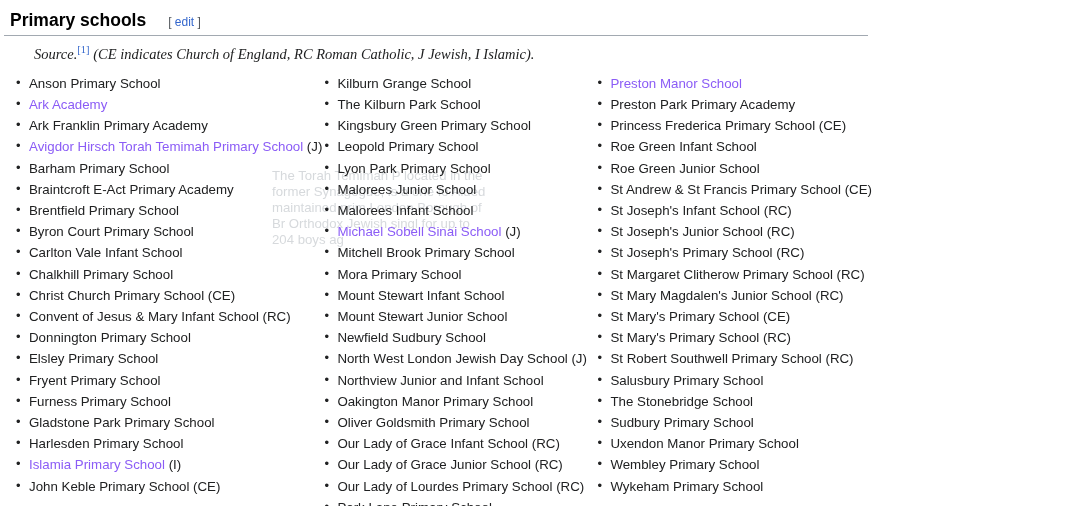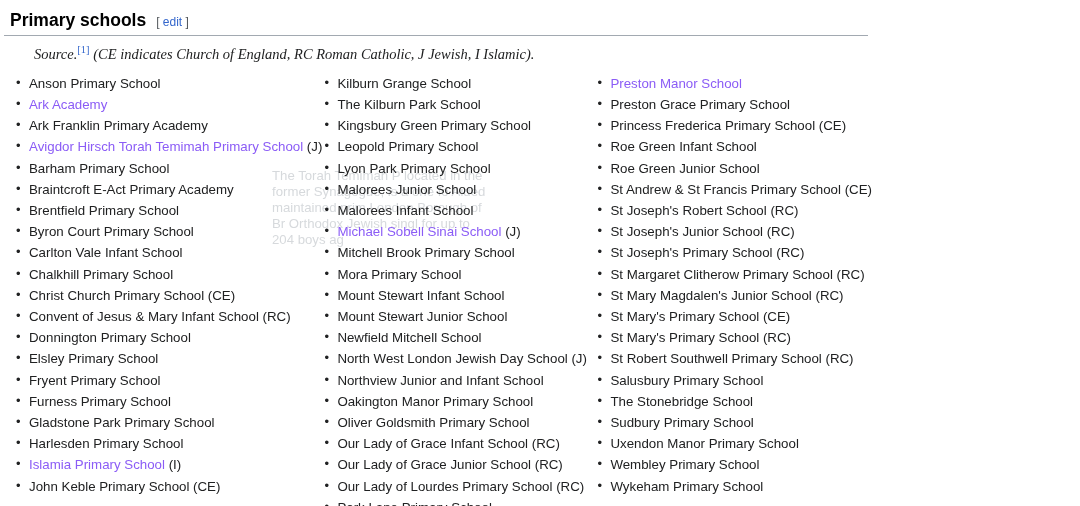--- a/index.html
+++ b/index.html
@@ -33,21 +33,21 @@
   .heading-title {
     font-family: "Liberation Sans", sans-serif;
     font-size: 17.5px;
     font-weight: bold;
     color: #000000;
   }
   .edit-section {
     font-family: "Liberation Sans", sans-serif;
     font-size: 12px;
     color: #54595d;
-    margin-left: 10px;
+    margin-left: 22px;
     white-space: nowrap;
   }
   .edit-bracket { color: #54595d; }
   .edit-link {
     color: #3366cc;
     cursor: pointer;
     text-decoration: none;
   }
   .source-line {
     font-family: "Liberation Serif", serif;
@@ -171,40 +171,40 @@
           <li><span class="plain">Kingsbury Green Primary School</span></li>
           <li><span class="plain">Leopold Primary School</span></li>
           <li><span class="plain">Lyon Park Primary School</span></li>
           <li><span class="plain">Malorees Junior School</span></li>
           <li><span class="plain">Malorees Infant School</span></li>
           <li><span class="link">Michael Sobell Sinai School</span><span class="plain"> (J)</span></li>
           <li><span class="plain">Mitchell Brook Primary School</span></li>
           <li><span class="plain">Mora Primary School</span></li>
           <li><span class="plain">Mount Stewart Infant School</span></li>
           <li><span class="plain">Mount Stewart Junior School</span></li>
-          <li><span class="plain">Newfield Mitchell School</span></li>
+          <li><span class="plain">Newfield Sudbury School</span></li>
           <li><span class="plain">North West London Jewish Day School (J)</span></li>
           <li><span class="plain">Northview Junior and Infant School</span></li>
           <li><span class="plain">Oakington Manor Primary School</span></li>
           <li><span class="plain">Oliver Goldsmith Primary School</span></li>
           <li><span class="plain">Our Lady of Grace Infant School (RC)</span></li>
           <li><span class="plain">Our Lady of Grace Junior School (RC)</span></li>
           <li><span class="plain">Our Lady of Lourdes Primary School (RC)</span></li>
           <li><span class="plain">Park Lane Primary School</span></li>
         </ul>
     </div>
     <div class="col">
       <ul>
           <li><span class="link">Preston Manor School</span></li>
-          <li><span class="plain">Preston Grace Primary School</span></li>
+          <li><span class="plain">Preston Park Primary Academy</span></li>
           <li><span class="plain">Princess Frederica Primary School (CE)</span></li>
           <li><span class="plain">Roe Green Infant School</span></li>
           <li><span class="plain">Roe Green Junior School</span></li>
           <li><span class="plain">St Andrew &amp; St Francis Primary School (CE)</span></li>
-          <li><span class="plain">St Joseph's Robert School (RC)</span></li>
+          <li><span class="plain">St Joseph's Infant School (RC)</span></li>
           <li><span class="plain">St Joseph's Junior School (RC)</span></li>
           <li><span class="plain">St Joseph's Primary School (RC)</span></li>
           <li><span class="plain">St Margaret Clitherow Primary School (RC)</span></li>
           <li><span class="plain">St Mary Magdalen's Junior School (RC)</span></li>
           <li><span class="plain">St Mary's Primary School (CE)</span></li>
           <li><span class="plain">St Mary's Primary School (RC)</span></li>
           <li><span class="plain">St Robert Southwell Primary School (RC)</span></li>
           <li><span class="plain">Salusbury Primary School</span></li>
           <li><span class="plain">The Stonebridge School</span></li>
           <li><span class="plain">Sudbury Primary School</span></li>

